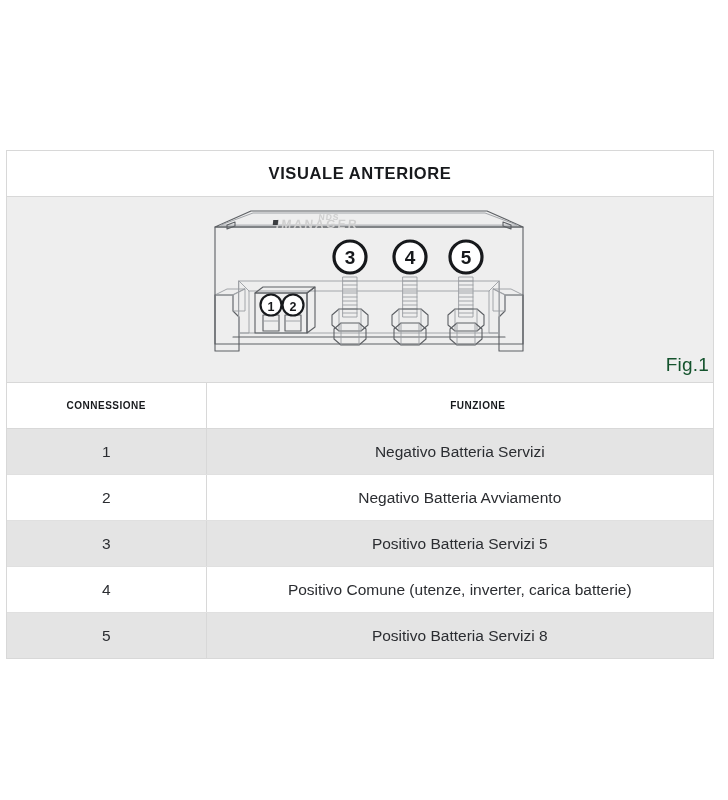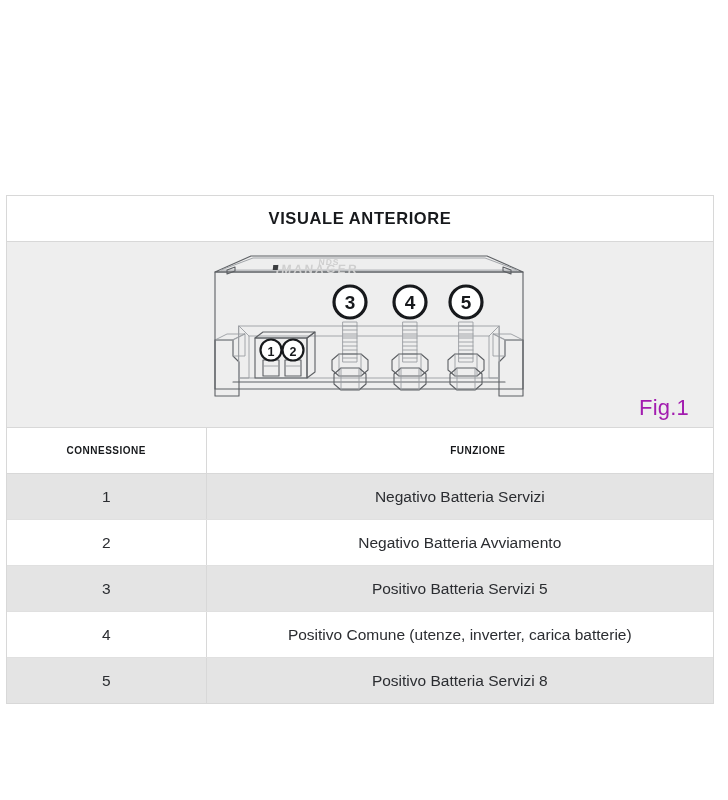--- a/index.html
+++ b/index.html
@@ -22,21 +22,20 @@
   }
 
   .card {
     position: absolute;
     left: 6px;
     top: 150px;
     width: 708px;
     box-sizing: border-box;
     border: 1px solid #d8d8d8;
     background: #ffffff;
-    margin-top: 45px;
   }
 
   
   .title-bar {
     height: 45px;
     background: #ffffff;
     border-bottom: 1px solid #d8d8d8;
     display: flex;
     align-items: center;
     justify-content: center;
@@ -59,24 +58,24 @@
   .figure-svg {
     position: absolute;
     left: 180px;
     top: 2px;
     width: 370px;
     height: 175px;
     display: block;
   }
   .fig-label {
     position: absolute;
-    right: 24px;
+    right: 4px;
     bottom: 6px;
-    font-size: 22px;
-    color: #a21caf;
+    font-size: 19px;
+    color: #14532d;
     letter-spacing: 0.2px;
   }
 
   
   table.conn-table {
     width: 100%;
     border-collapse: collapse;
     table-layout: fixed;
   }
   table.conn-table col.c1 { width: 199px; }

